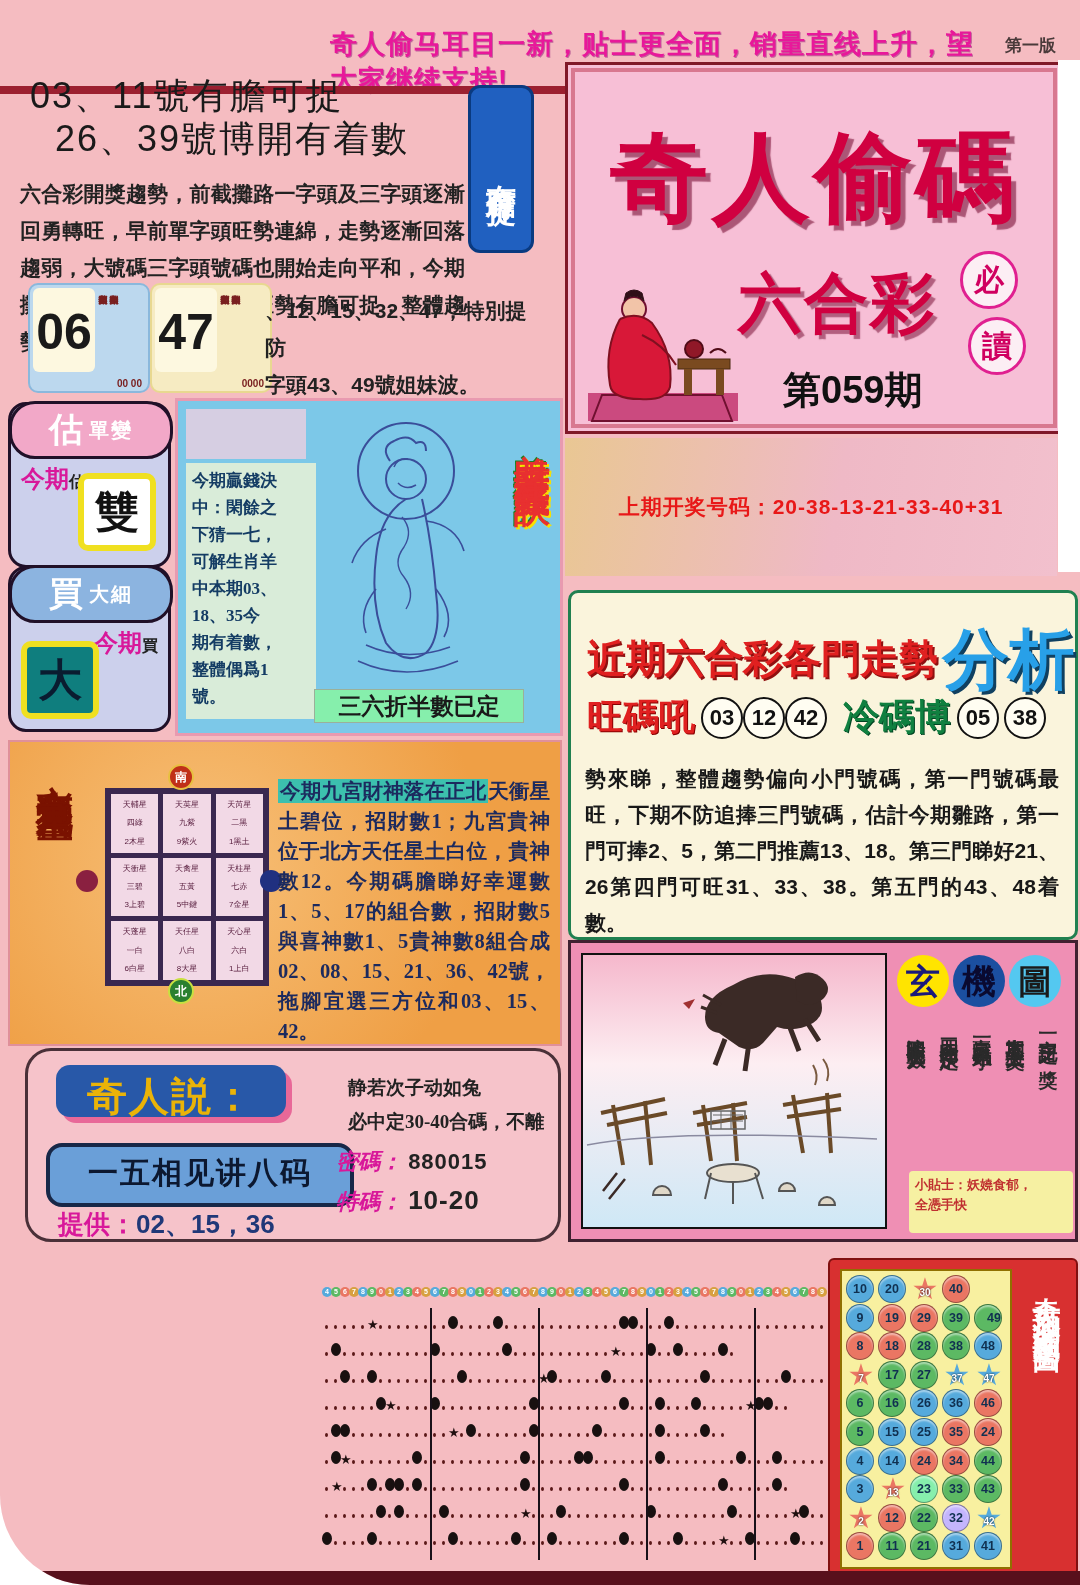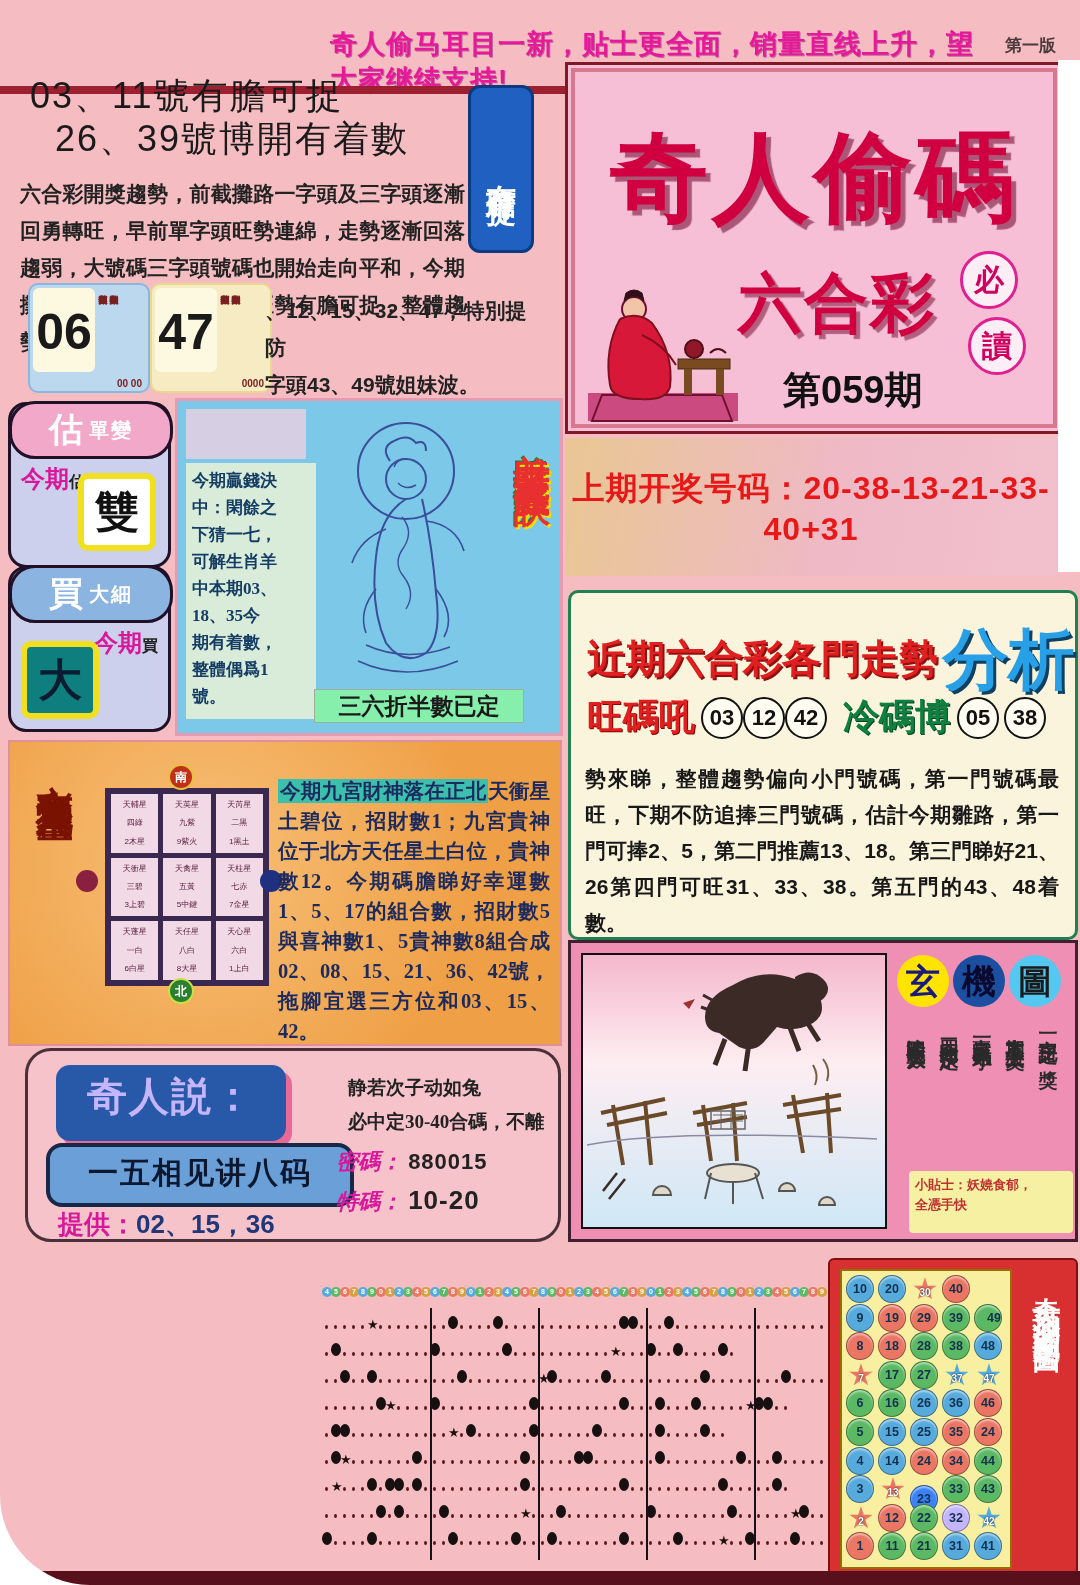--- a/index.html
+++ b/index.html
@@ -67,22 +67,22 @@
             border:2px solid #c8a020;text-align:center;}
   .luckylabel{font-size:19px;font-weight:bold;color:#d02020;line-height:20px;border-bottom:1px solid #c8a020;}
   .luckynums{font-size:27px;font-weight:bold;color:#101010;letter-spacing:6px;line-height:26px;}
   .ptext{position:absolute;left:268px;top:34px;width:272px;font-size:20.5px;font-weight:bold;
          color:#1c2a5e;line-height:30px;text-align:justify;
          font-family:"Liberation Serif","DejaVu Serif",serif;}
   .ptext .hl{background:#3cc0ae;display:inline;padding:1px 2px;}
   
   .saysbox{left:25px;top:1048px;width:530px;height:188px;background:#f6c3ca;border:3px solid #4a3038;
            border-radius:26px;}
-  .saysbadge{position:absolute;left:28px;top:14px;width:230px;height:76px;background:#2858a8;
-             border-radius:14px;box-shadow:6px 6px 0 #e86898;color:#c4b5fd;font-size:40px;
+  .saysbadge{position:absolute;left:28px;top:14px;width:230px;height:52px;background:#2858a8;
+             border-radius:14px;box-shadow:6px 6px 0 #e86898;color:#eab308;font-size:40px;
              font-weight:bold;text-align:center;line-height:62px;letter-spacing:2px;}
   .saysslogan{position:absolute;left:18px;top:92px;width:300px;height:56px;background:#6a9fd8;
               border:4px solid #182848;border-radius:16px;color:#0c1830;font-size:30px;
               font-weight:bold;text-align:center;line-height:52px;letter-spacing:2px;}
   .provide{position:absolute;left:30px;top:156px;font-size:26px;font-weight:bold;}
   .provide .lab{color:#d8189a;} .provide .val{color:#203878;}
   .poem{position:absolute;left:320px;top:20px;width:200px;font-size:19px;font-weight:bold;color:#222;
         line-height:34px;font-family:"Liberation Serif","DejaVu Serif",serif;}
   .secret{position:absolute;left:308px;font-size:22px;font-weight:bold;}
   .secret .lab{color:#d8189a;font-style:italic;} .secret .val{color:#222;letter-spacing:1px;}
@@ -96,21 +96,21 @@
   .subtitle{position:absolute;left:170px;top:195px;font-size:64px;font-weight:bold;color:#d00040;
             letter-spacing:2px;text-shadow:4px 4px 1px rgba(110,0,40,.5);
             font-family:"Liberation Serif","DejaVu Serif",serif;}
   .mustread{position:absolute;width:52px;height:52px;border:3px solid #e02090;border-radius:50%;
             background:#fceef4;color:#d00060;font-size:30px;font-weight:bold;text-align:center;line-height:52px;}
   .issue{position:absolute;left:215px;top:300px;font-size:38px;font-weight:bold;color:#111;}
   
   .lastdraw{left:565px;top:438px;width:492px;height:138px;
             background:linear-gradient(100deg,#e9c793 0%,#efb9c6 55%,#f2c0cd 100%);
             display:flex;align-items:center;justify-content:center;}
-  .lastdraw span{color:#e81818;font-size:32px;font-weight:bold;letter-spacing:1px;text-align:center;}
+  .lastdraw span{color:#e81818;font-size:21px;font-weight:bold;letter-spacing:1px;text-align:center;}
   
   .anabox{left:568px;top:590px;width:504px;height:344px;background:#faf4dc;border:3px solid #208050;
           border-radius:10px;}
   .anahdr{position:absolute;left:16px;top:22px;white-space:nowrap;}
   .anahdr .red{font-size:39px;font-weight:bold;color:#e02020;text-shadow:2px 2px 0 #901010;}
   .anahdr .blue{font-size:66px;font-weight:bold;color:#28a0e8;text-shadow:3px 3px 0 #104060;
                 vertical-align:-10px;}
   .analine2{position:absolute;left:16px;top:100px;display:flex;align-items:center;gap:6px;}
   .analine2 .hot{font-size:36px;font-weight:bold;color:#e02020;text-shadow:1px 1px 0 #800;}
   .analine2 .cold{font-size:36px;font-weight:bold;color:#108040;text-shadow:1px 1px 0 #042;margin-left:10px;}
@@ -455,21 +455,21 @@
           <div class="ball" style="background: rgb(86, 170, 220);">25</div>
           <div class="ball" style="background: rgb(234, 118, 99);">35</div>
           <div class="ball" style="background: rgb(234, 118, 99);">24</div>
           <div class="ball" style="background: rgb(86, 170, 220);">4</div>
           <div class="ball" style="background: rgb(86, 170, 220);">14</div>
           <div class="ball" style="background: rgb(234, 118, 99);">24</div>
           <div class="ball" style="background: rgb(234, 118, 99);">34</div>
           <div class="ball" style="background: rgb(92, 185, 99);">44</div>
           <div class="ball" style="background: rgb(86, 170, 220);">3</div>
           <div class="bstar" style="color: rgb(234, 118, 99);">★<span class="sn">13</span></div>
-          <div class="ball" style="background: #3b82f6; margin-top: 10px;">23</div>
+          <div class="ball" style="background: #86efac;">23</div>
           <div class="ball" style="background: rgb(92, 185, 99);">33</div>
           <div class="ball" style="background: rgb(92, 185, 99);">43</div>
           <div class="bstar" style="color: rgb(234, 118, 99);">★<span class="sn">2</span></div>
           <div class="ball" style="background: rgb(234, 118, 99);">12</div>
           <div class="ball" style="background: rgb(92, 185, 99);">22</div>
           <div class="ball" style="background: #c4b5fd;">32</div>
           <div class="bstar" style="color: rgb(86, 170, 220);">★<span class="sn">42</span></div>
           <div class="ball" style="background: rgb(234, 118, 99);">1</div>
           <div class="ball" style="background: rgb(92, 185, 99);">11</div>
           <div class="ball" style="background: rgb(92, 185, 99);">21</div>

